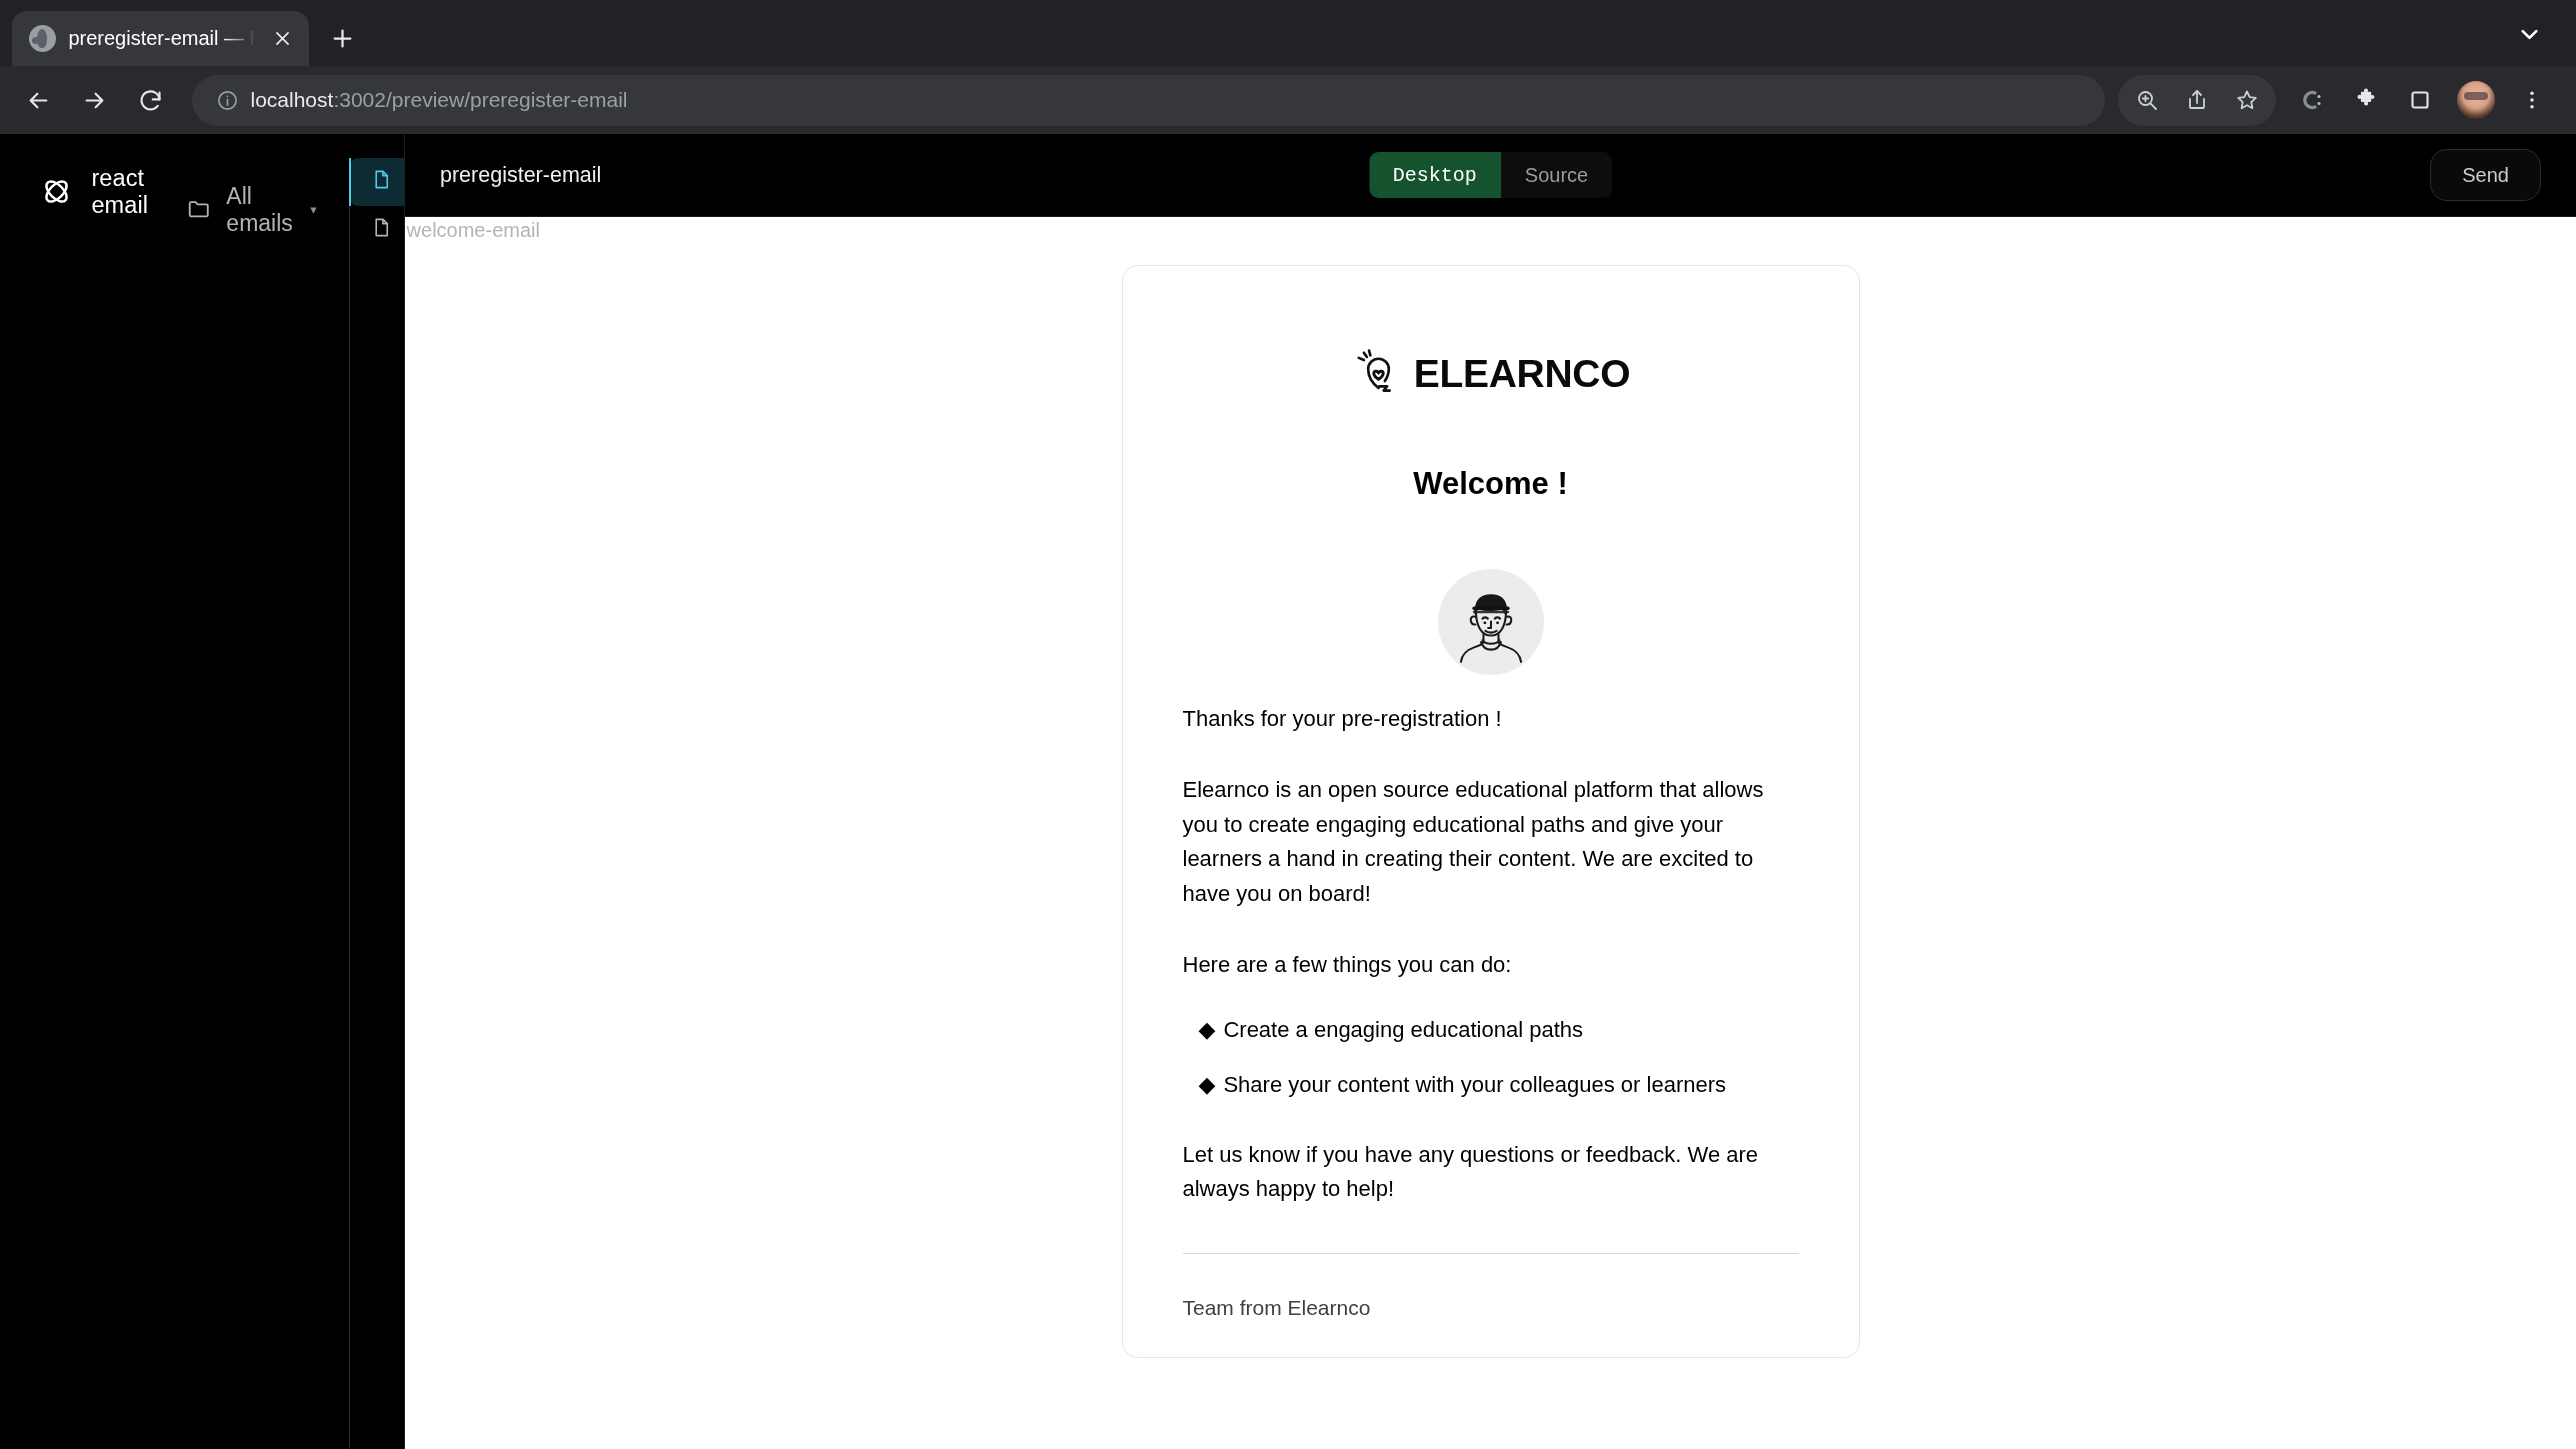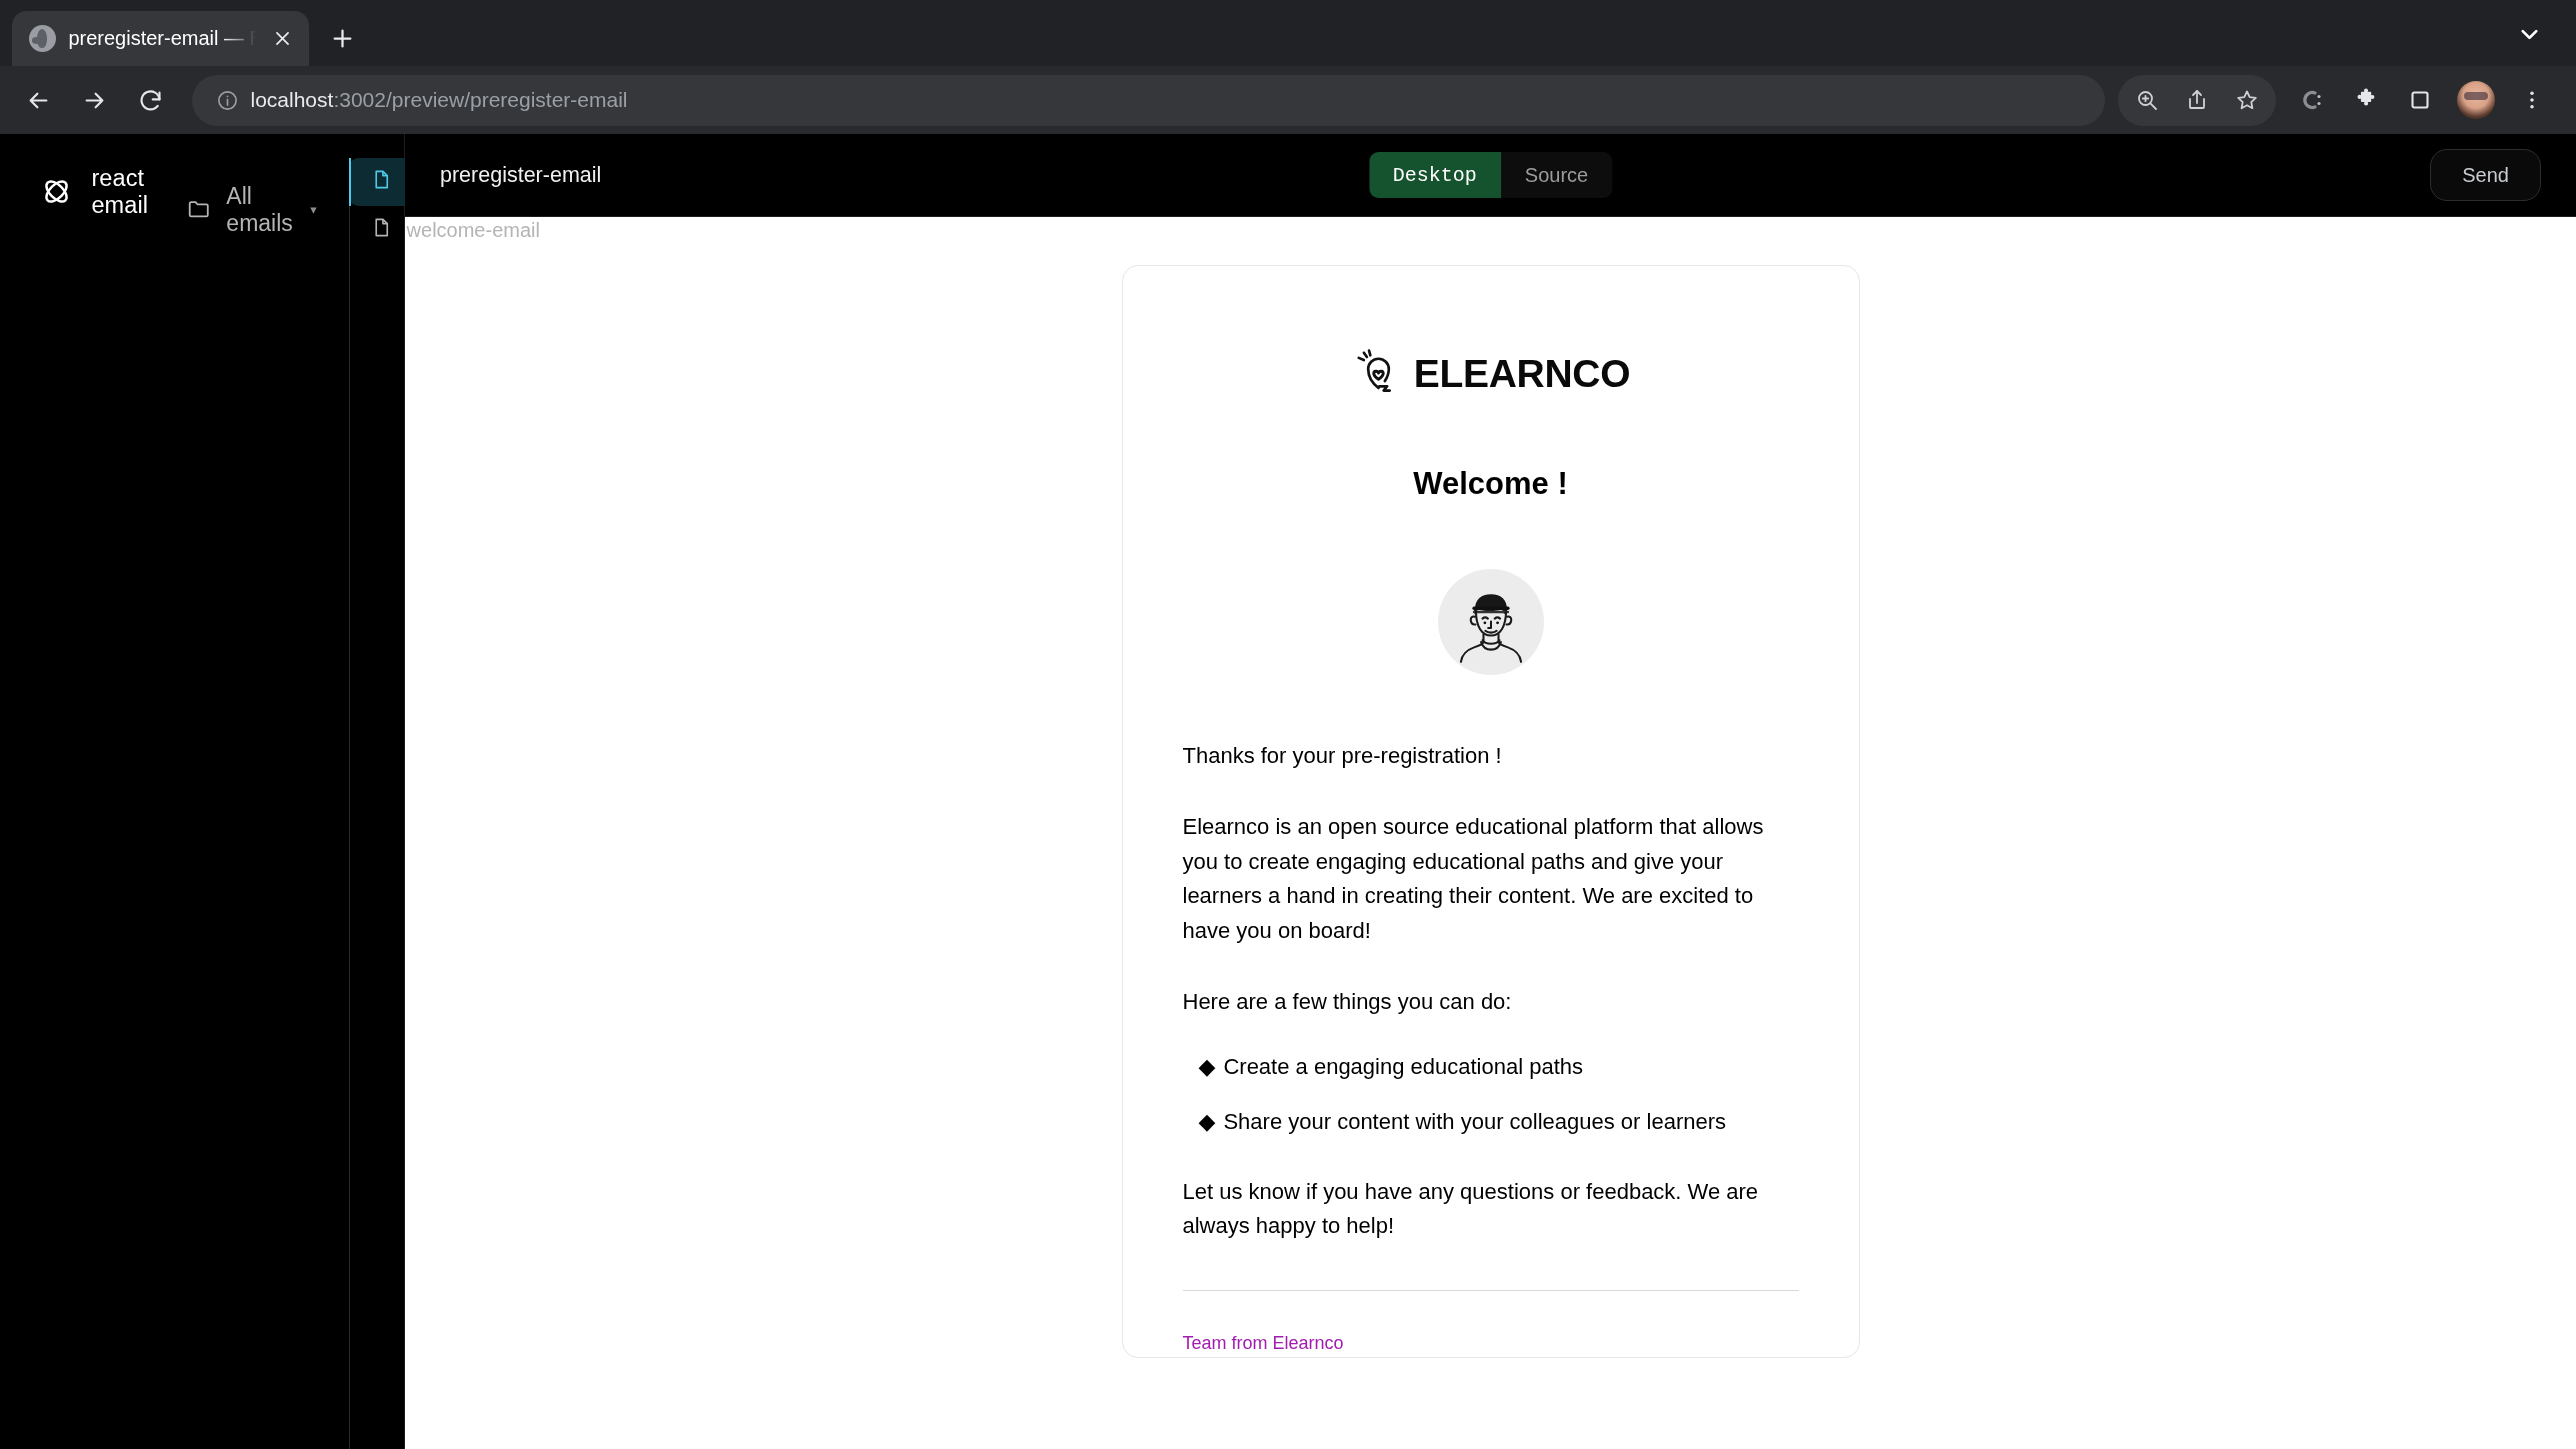--- a/index.html
+++ b/index.html
@@ -299,38 +299,38 @@
     background: #ececec;
     display: flex; align-items: flex-end; justify-content: center;
     overflow: hidden;
   }
   .email-p {
     font-size: 22px;
     line-height: 1.58;
     color: #000;
     margin-top: 36px;
   }
-  .email-p.first { margin-top: 64px; }
+  .email-p.first { margin-top: 27px; }
   .email-list { margin-top: 31px; }
   .email-li {
     font-size: 22px;
     line-height: 1.48;
     color: #000;
     margin-top: 23px;
     padding-left: 16px;
   }
   .email-li .bullet { margin-right: 8px; }
   .email-hr {
     border: none;
     border-top: 0.7px solid #d9d9d9;
     margin-top: 46px;
   }
   .email-footer {
-    font-size: 18px;
-    color: #a21caf;
+    font-size: 21px;
+    color: #404040;
     margin-top: 42px;
   }
 </style>
 </head>
 <body>
 
 <div class="browser">
 
   <div class="tabstrip">
     <div class="tab">

